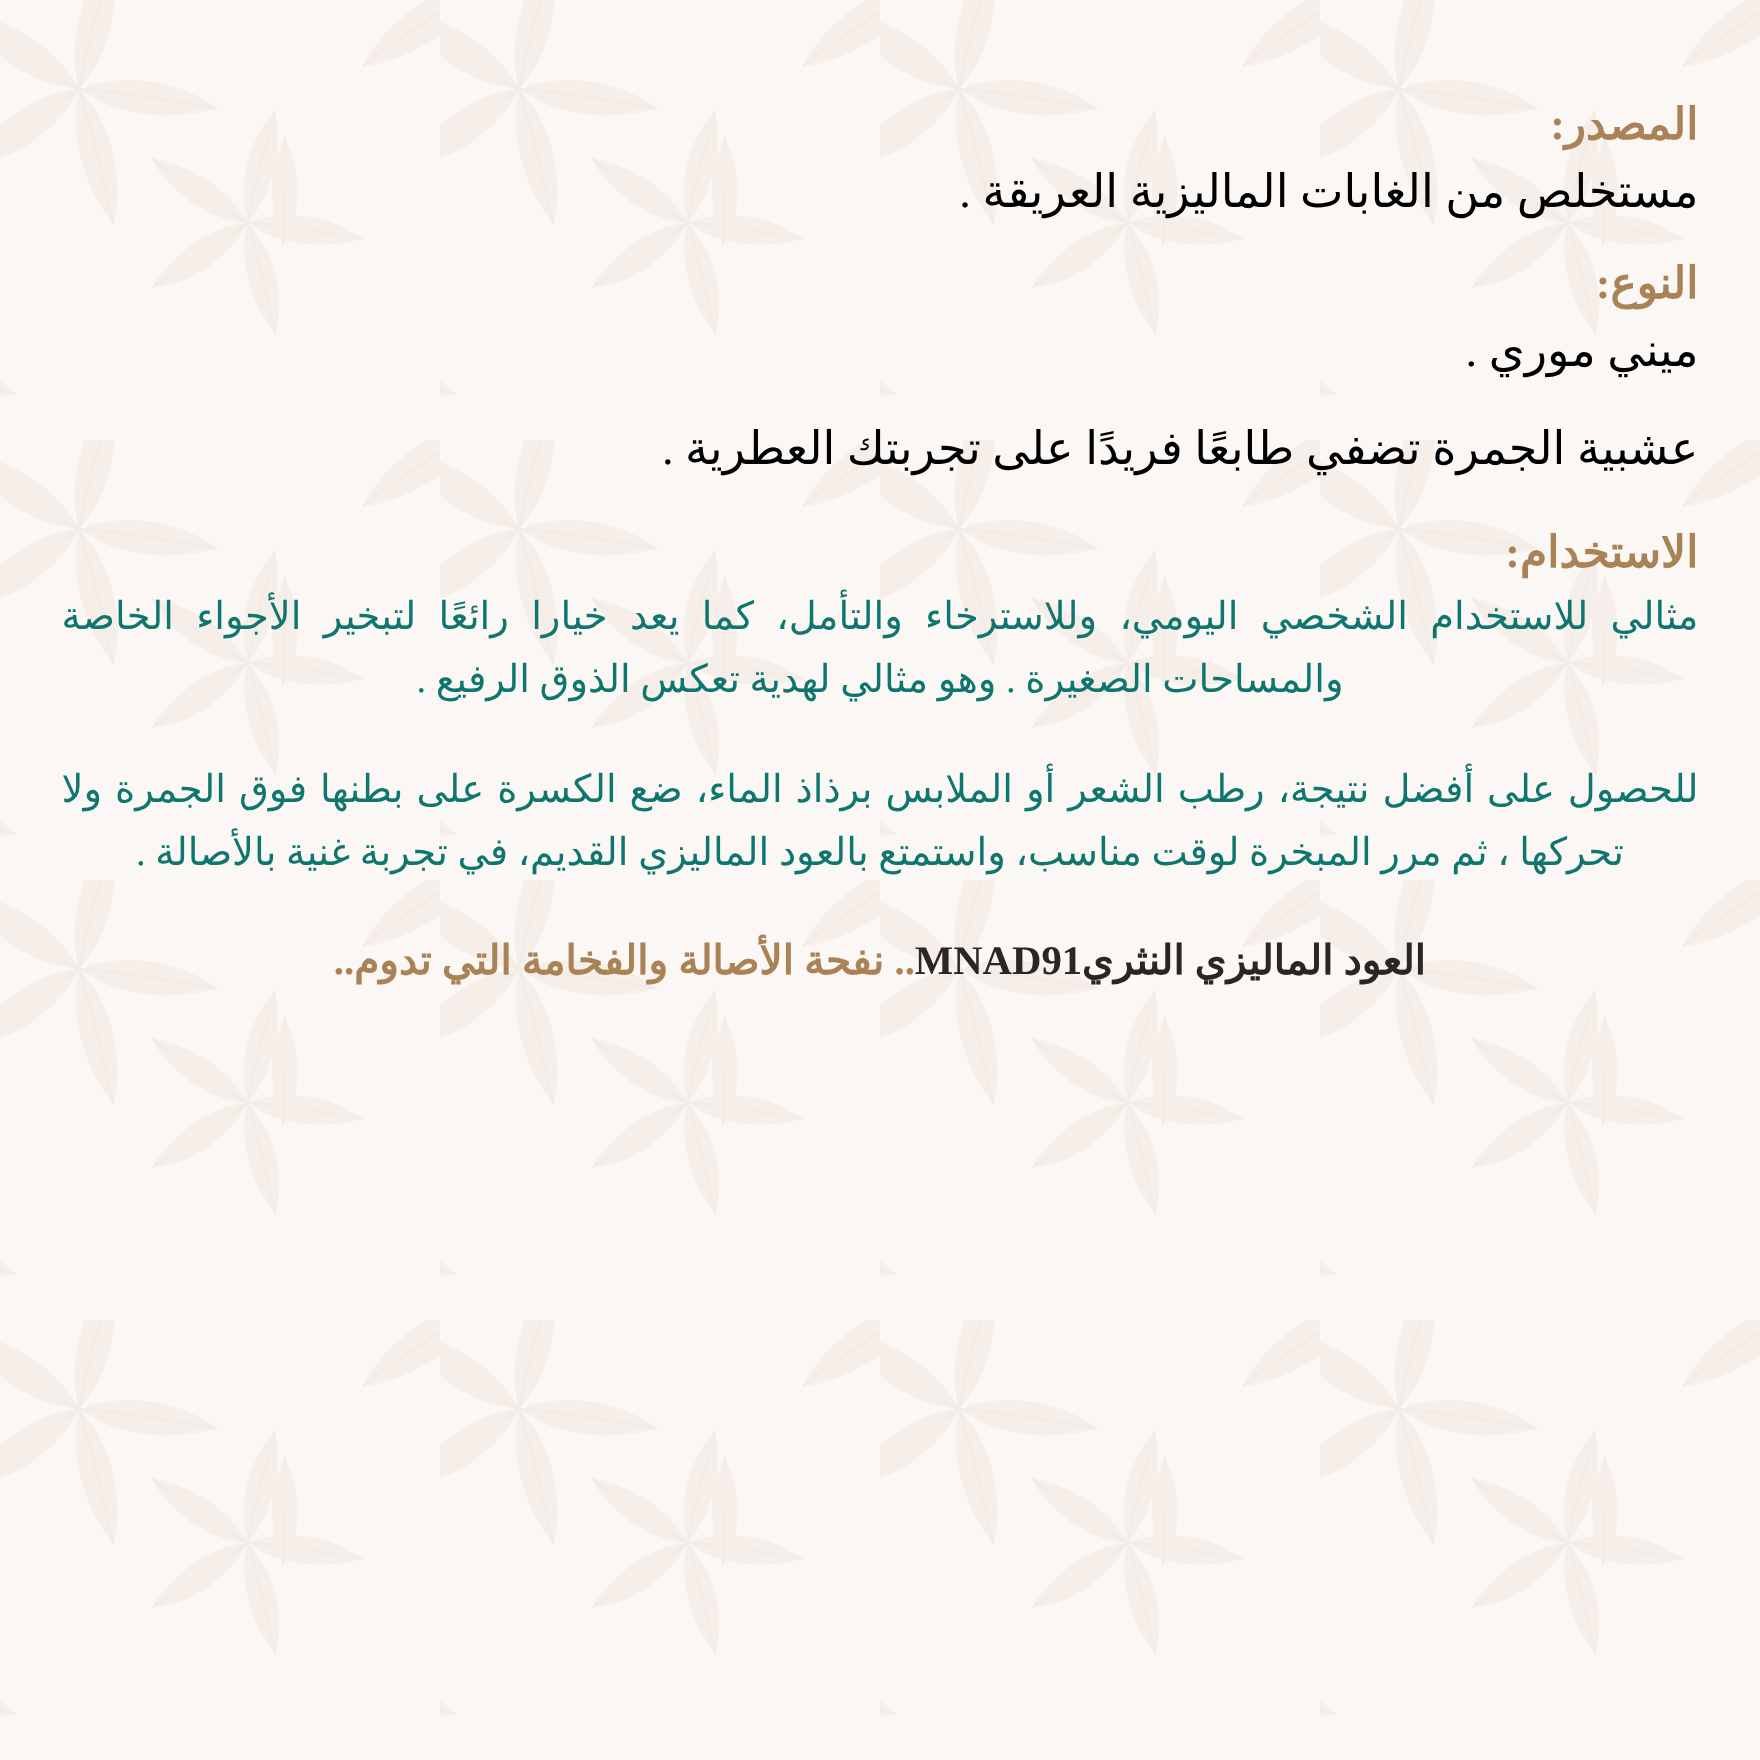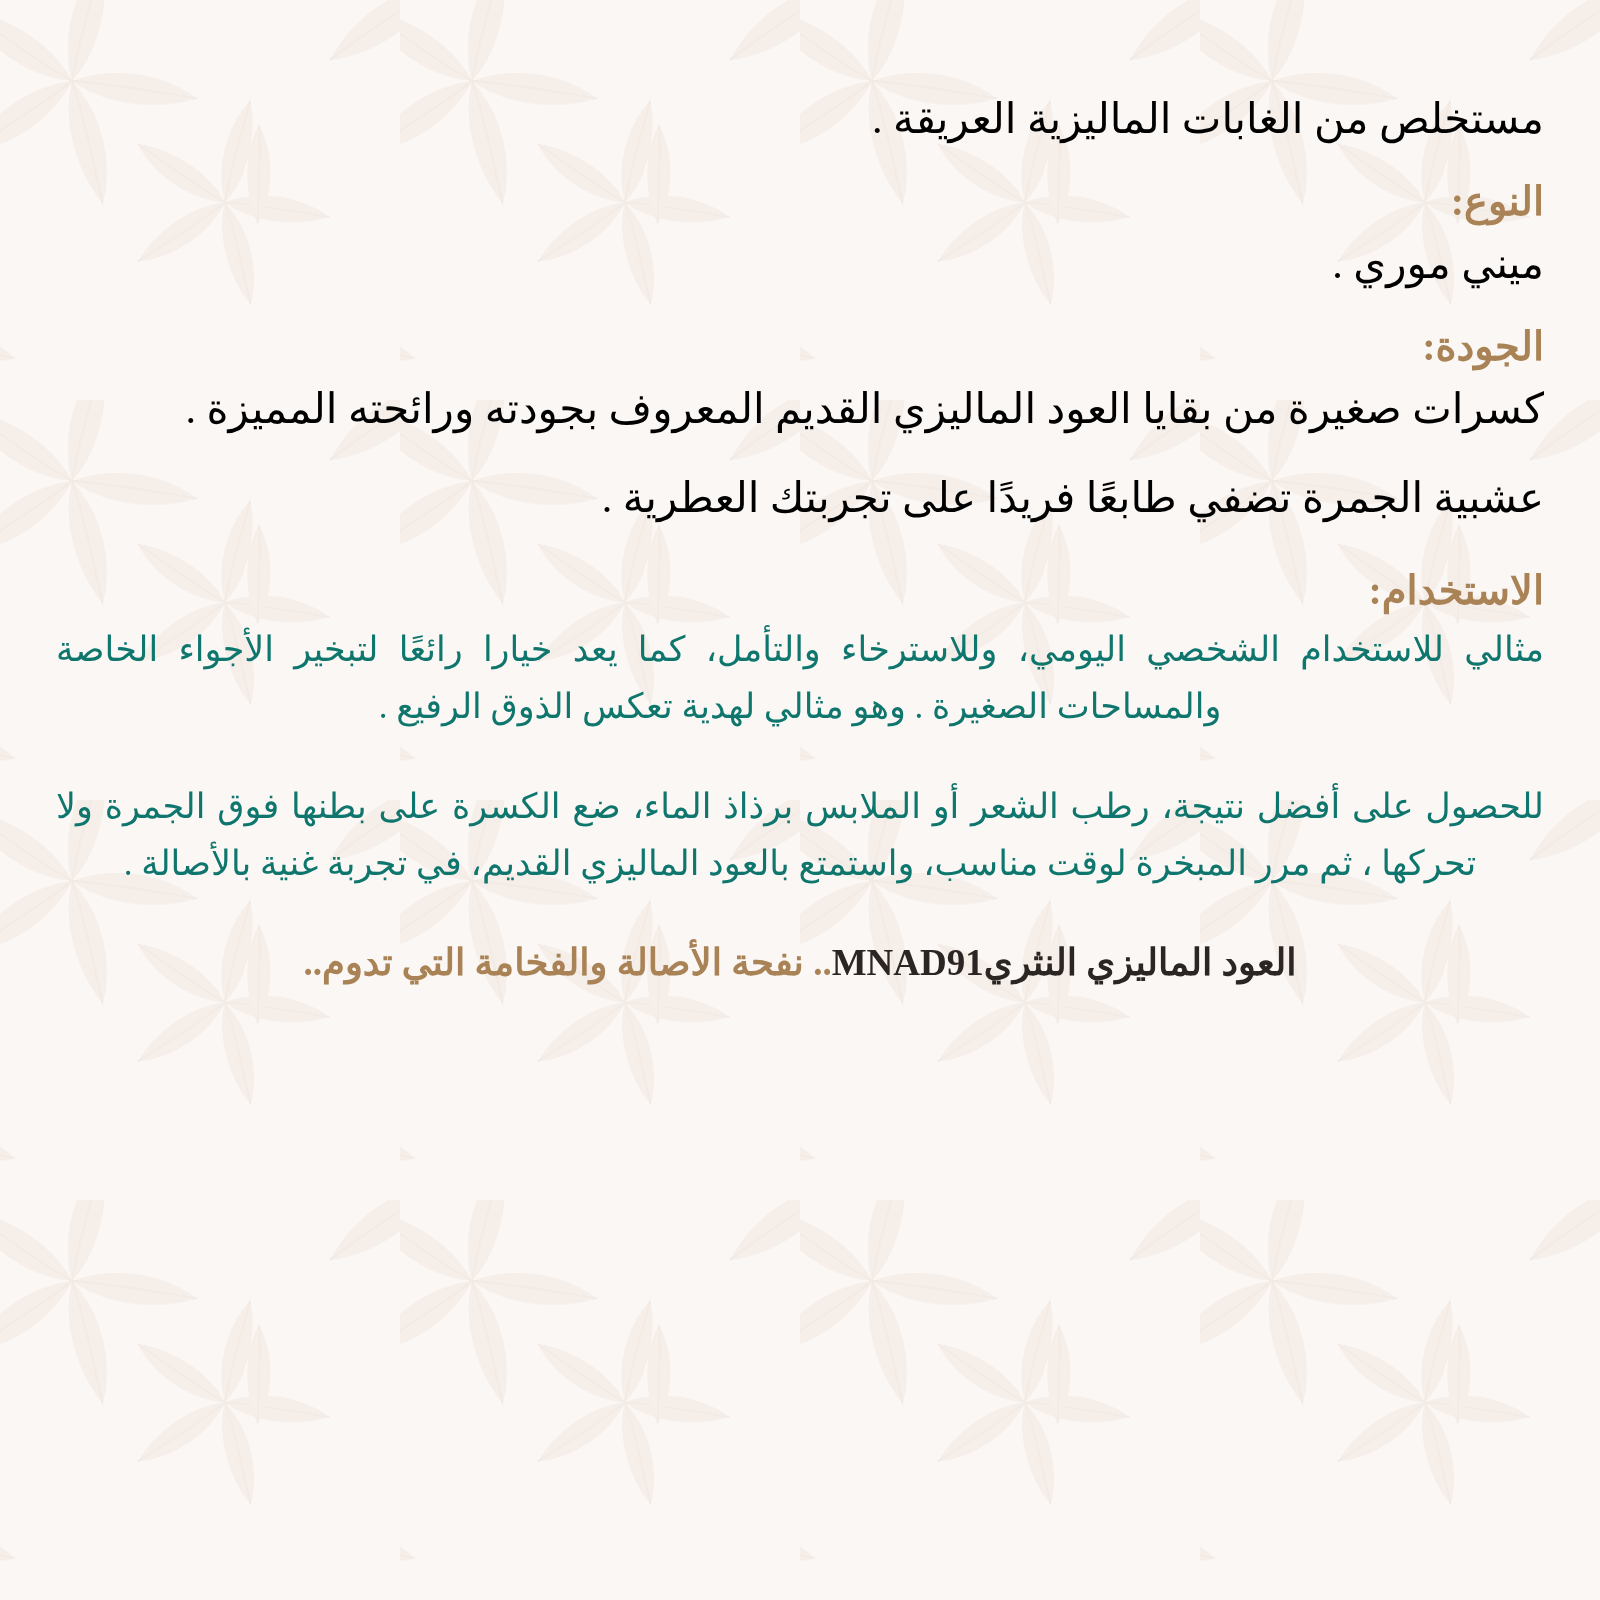--- a/index.html
+++ b/index.html
@@ -120,32 +120,29 @@
       <use href="#leaf" x="200" y="180" transform="rotate(95 200 180) scale(0.7)"></use>
     </pattern>
   </defs>
   <rect width="1600" height="1600" fill="url(#leafpat)"></rect>
   <rect width="1600" height="1600" fill="#fbf7f4" opacity="0.45"></rect>
 </svg>
 
 <div class="page">
 
   <div class="block">
+    <div class="label">المصدر:</div>
     <div class="value">مستخلص من الغابات الماليزية العريقة .</div>
   </div>
 
   <div class="block">
     <div class="label">النوع:</div>
     <div class="value">ميني موري .</div>
   </div>
 
-  <div class="block">
-    <div class="label">الجودة:</div>
-    <div class="value">كسرات صغيرة من بقايا العود الماليزي القديم المعروف بجودته ورائحته المميزة .</div>
-  </div>
 
   <div class="block">
     <div class="value spaced">عشبية الجمرة تضفي طابعًا فريدًا على تجربتك العطرية .</div>
   </div>
 
   <div class="block">
   </div>
 
   <div class="block">
     <div class="label">الاستخدام:</div>

